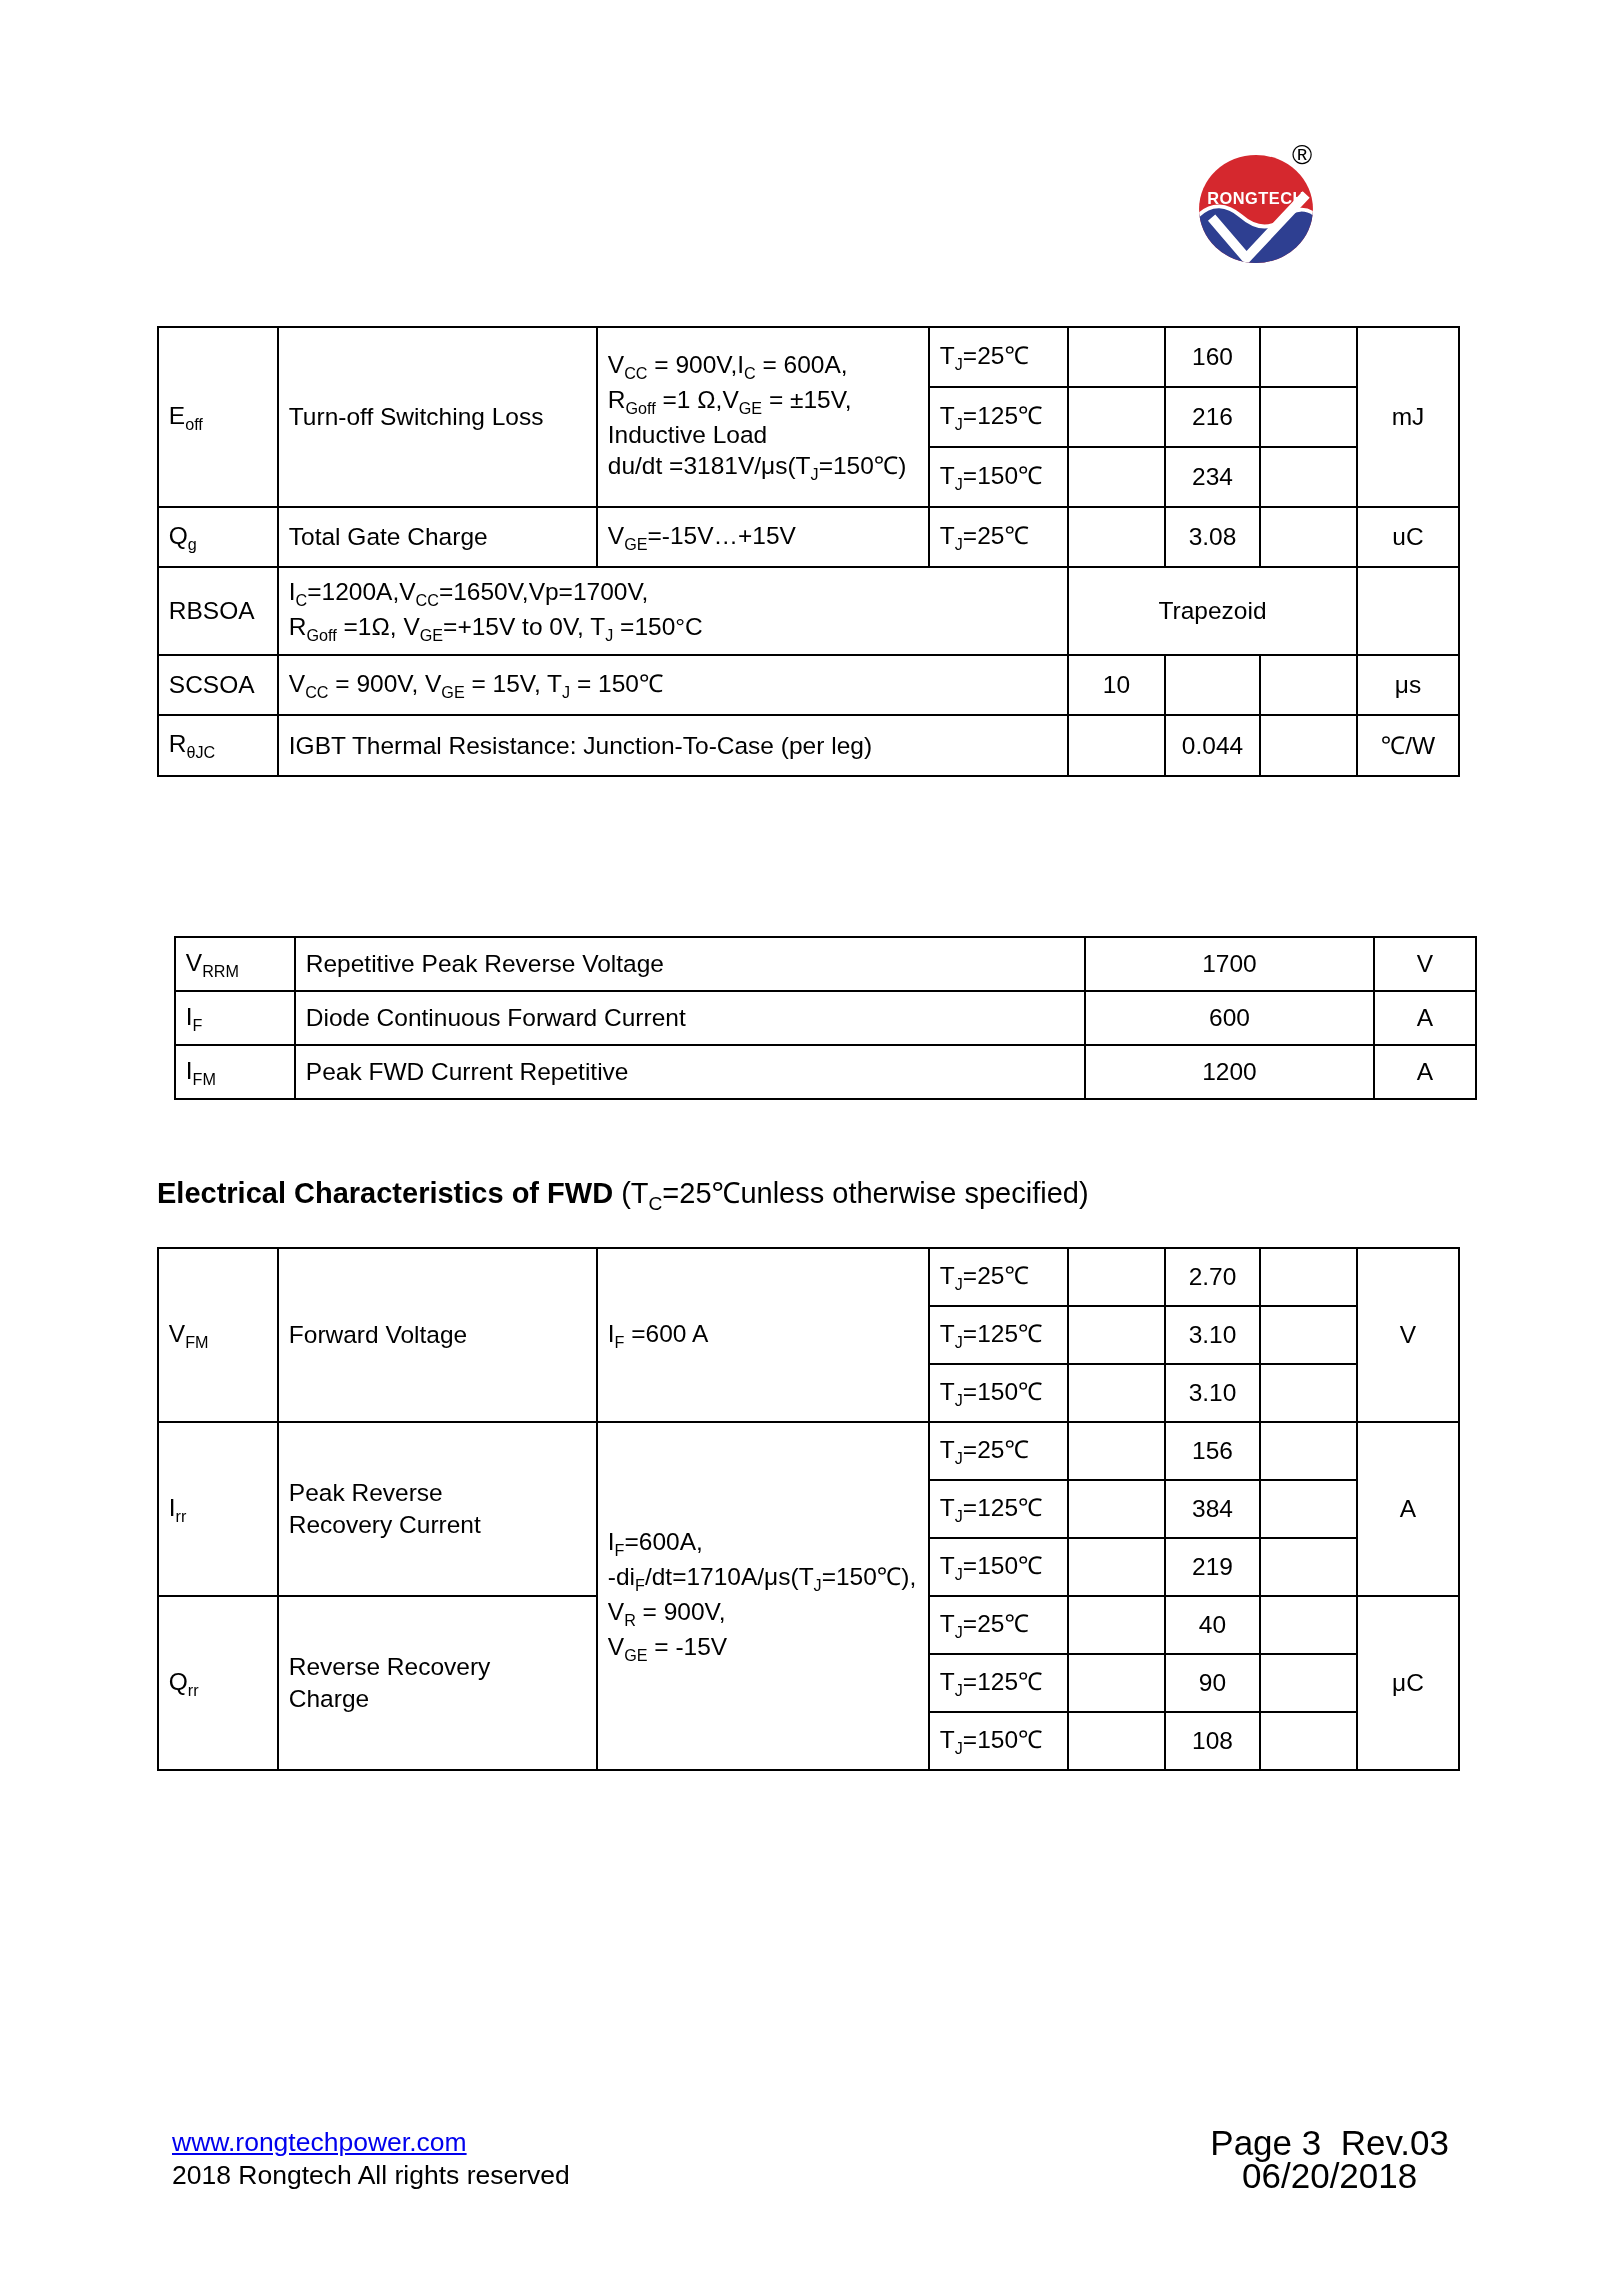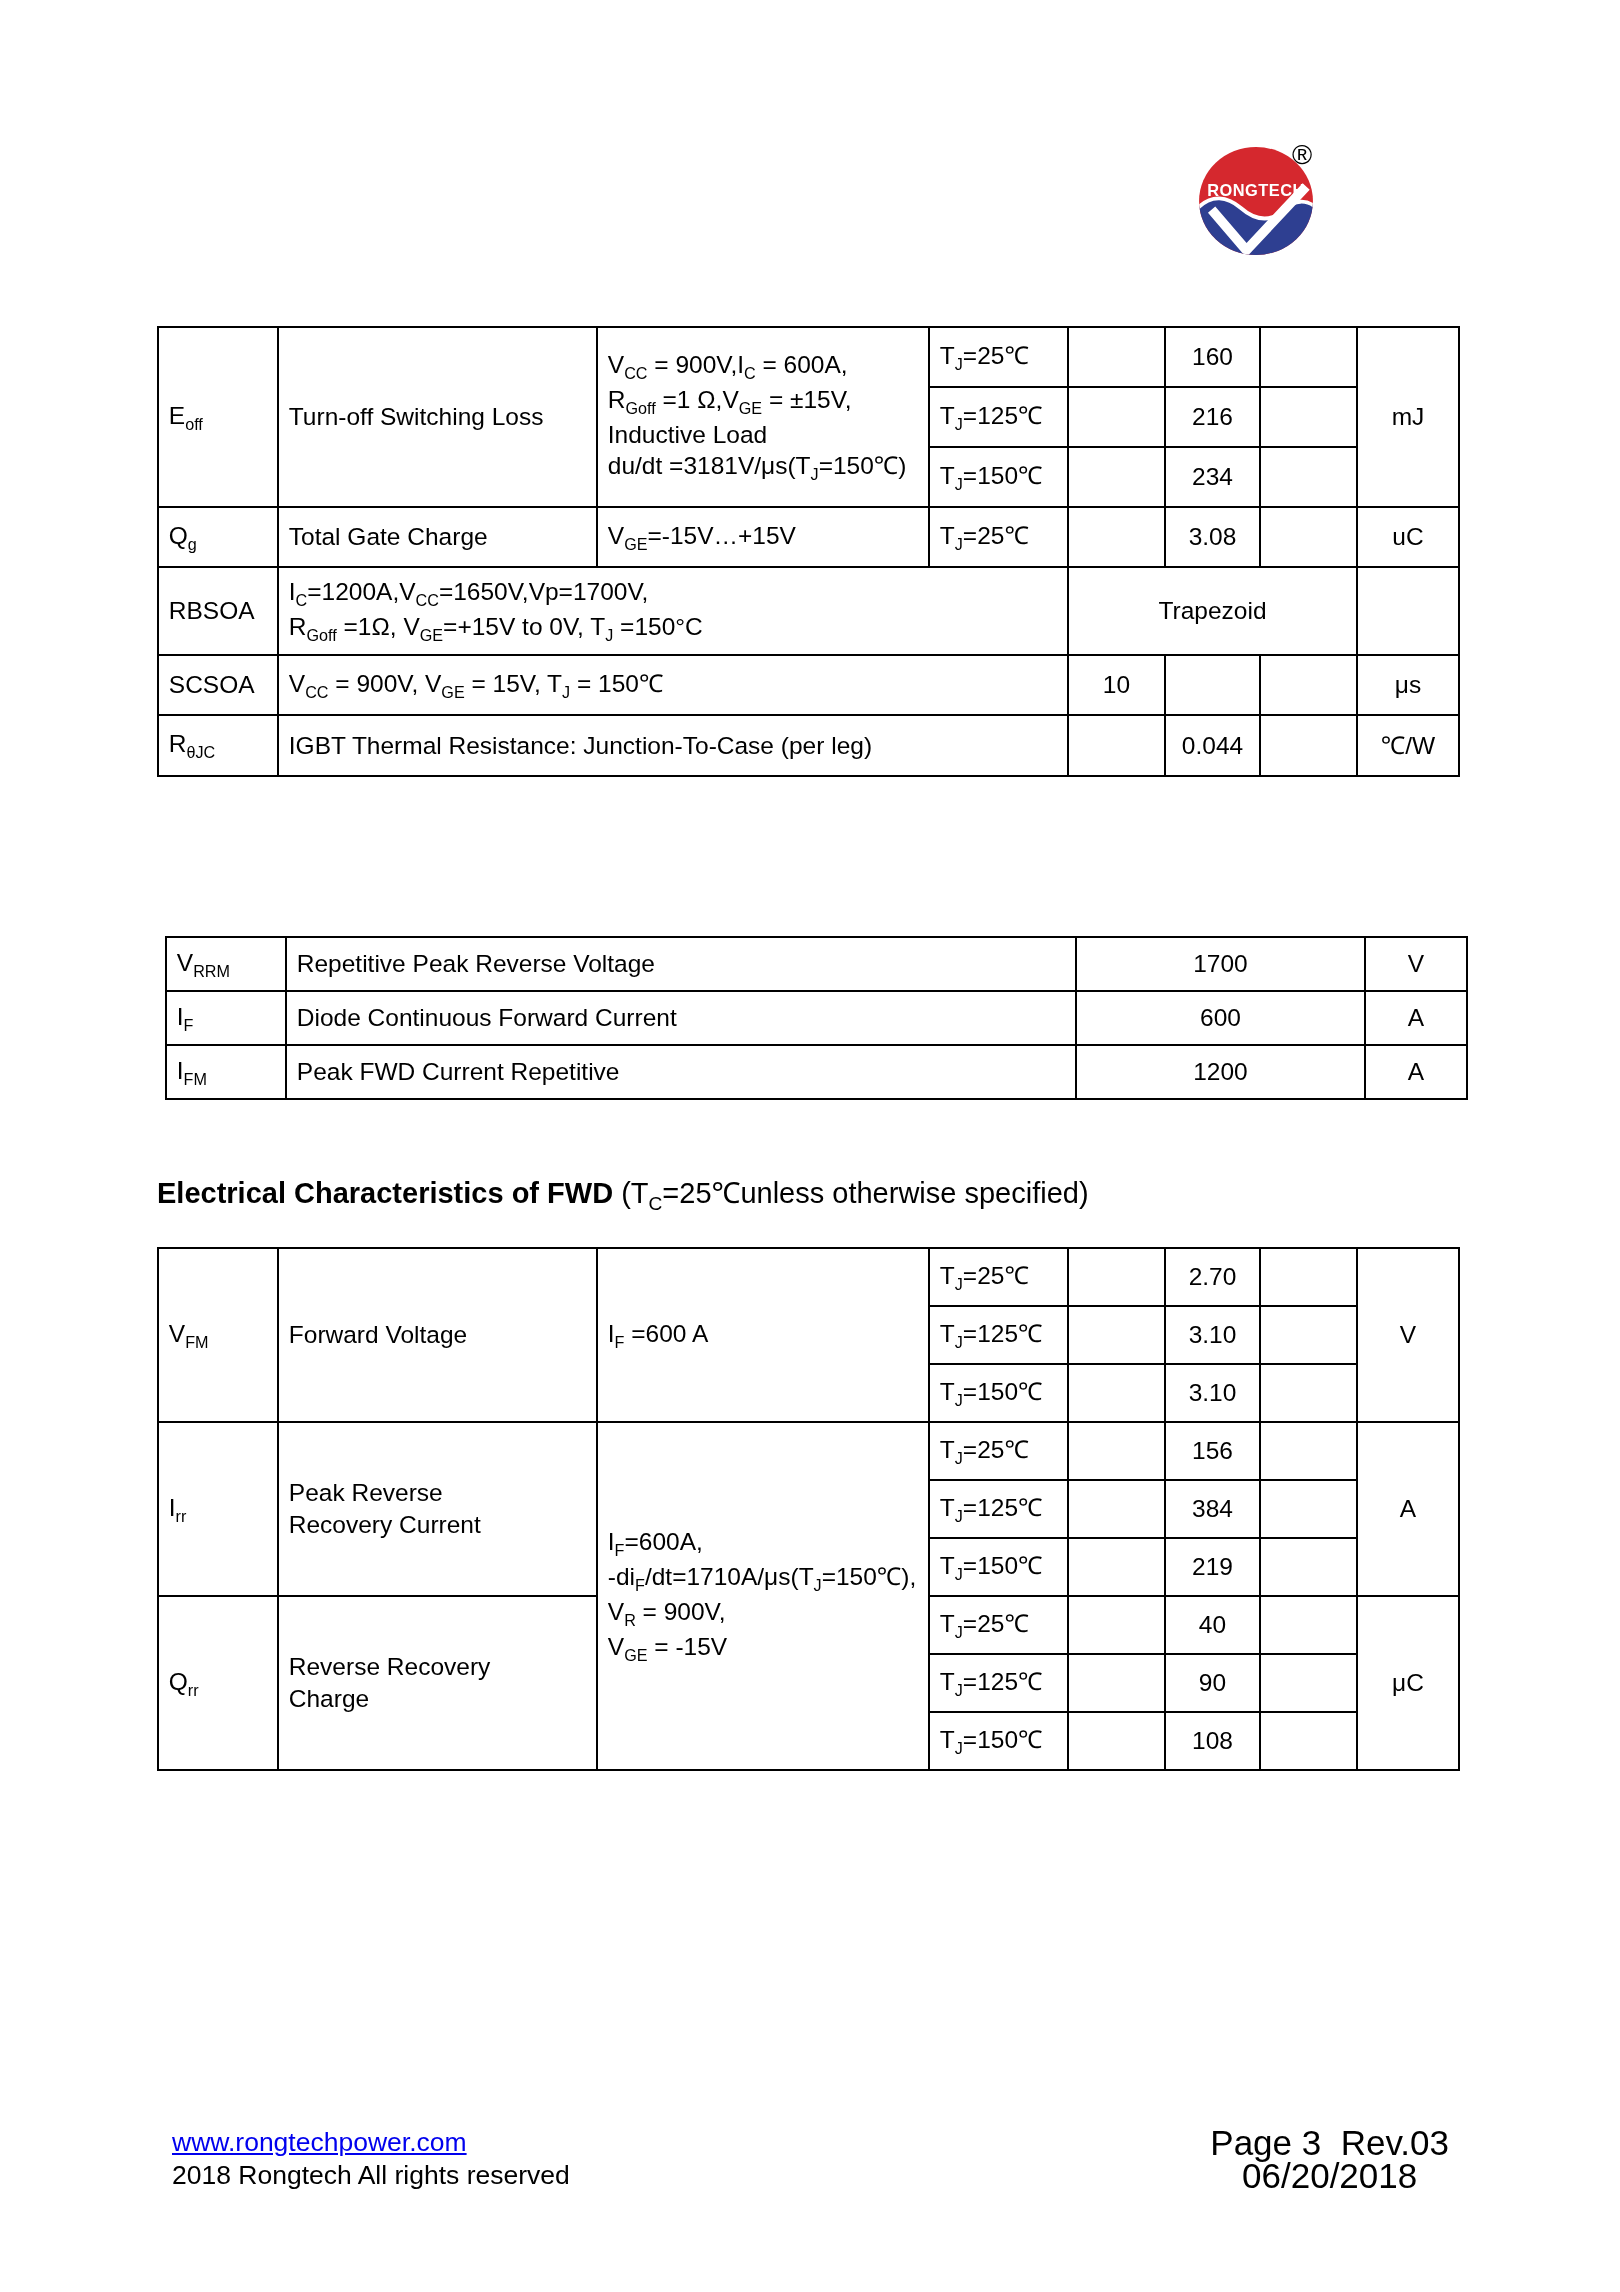--- a/index.html
+++ b/index.html
@@ -1,20 +1,20 @@
 <!DOCTYPE html>
 <html><head>
 <meta charset="utf-8">
 <style>
   html,body{margin:0;padding:0;background:#d9d9d9;}
   .page{position:relative;width:1620px;height:2293px;background:#ffffff;
         font-family:"Liberation Sans",sans-serif;color:#000;overflow:hidden;}
 
   
-  .logo{position:absolute;left:1198px;top:146px;}
+  .logo{position:absolute;left:1198px;top:154px;}
   .regmark{position:absolute;left:1292px;top:139px;font-size:27.4px;color:#000;}
 
   
   table.spec{border-collapse:collapse;table-layout:fixed;position:absolute;
              border:2.9px solid #000;background:#fff;}
   table.spec td{border:2px solid #000;font-size:24.5px;padding:2px 9.8px;
                 vertical-align:middle;overflow:hidden;line-height:1.3;}
   table.spec tr.grp>td{border-top:2.9px solid #000;}
   table.thickrows td{border-top-width:2.9px;border-bottom-width:2.9px;}
   td.l{text-align:left;padding-left:13.7px;}
@@ -123,21 +123,21 @@
         <td class="l" colspan="3">IGBT Thermal Resistance: Junction-To-Case (per leg)</td>
         <td class="c"></td>
         <td class="c">0.044</td>
         <td class="c"></td>
         <td class="c">℃/W</td>
       </tr>
     </tbody>
   </table>
 
 
-  <table class="spec" style="left:165px;top:936px;width:1301px;">
+  <table class="spec" style="left:174px;top:936px;width:1301px;">
     <colgroup>
       <col style="width:120px">
         <col style="width:790px">
         <col style="width:289px">
         <col style="width:102px">
     </colgroup>
     <tbody>
       <tr class="grp" style="height:54px">
         <td class="l">V<sub>RRM</sub></td>
         <td class="l">Repetitive Peak Reverse Voltage</td>

